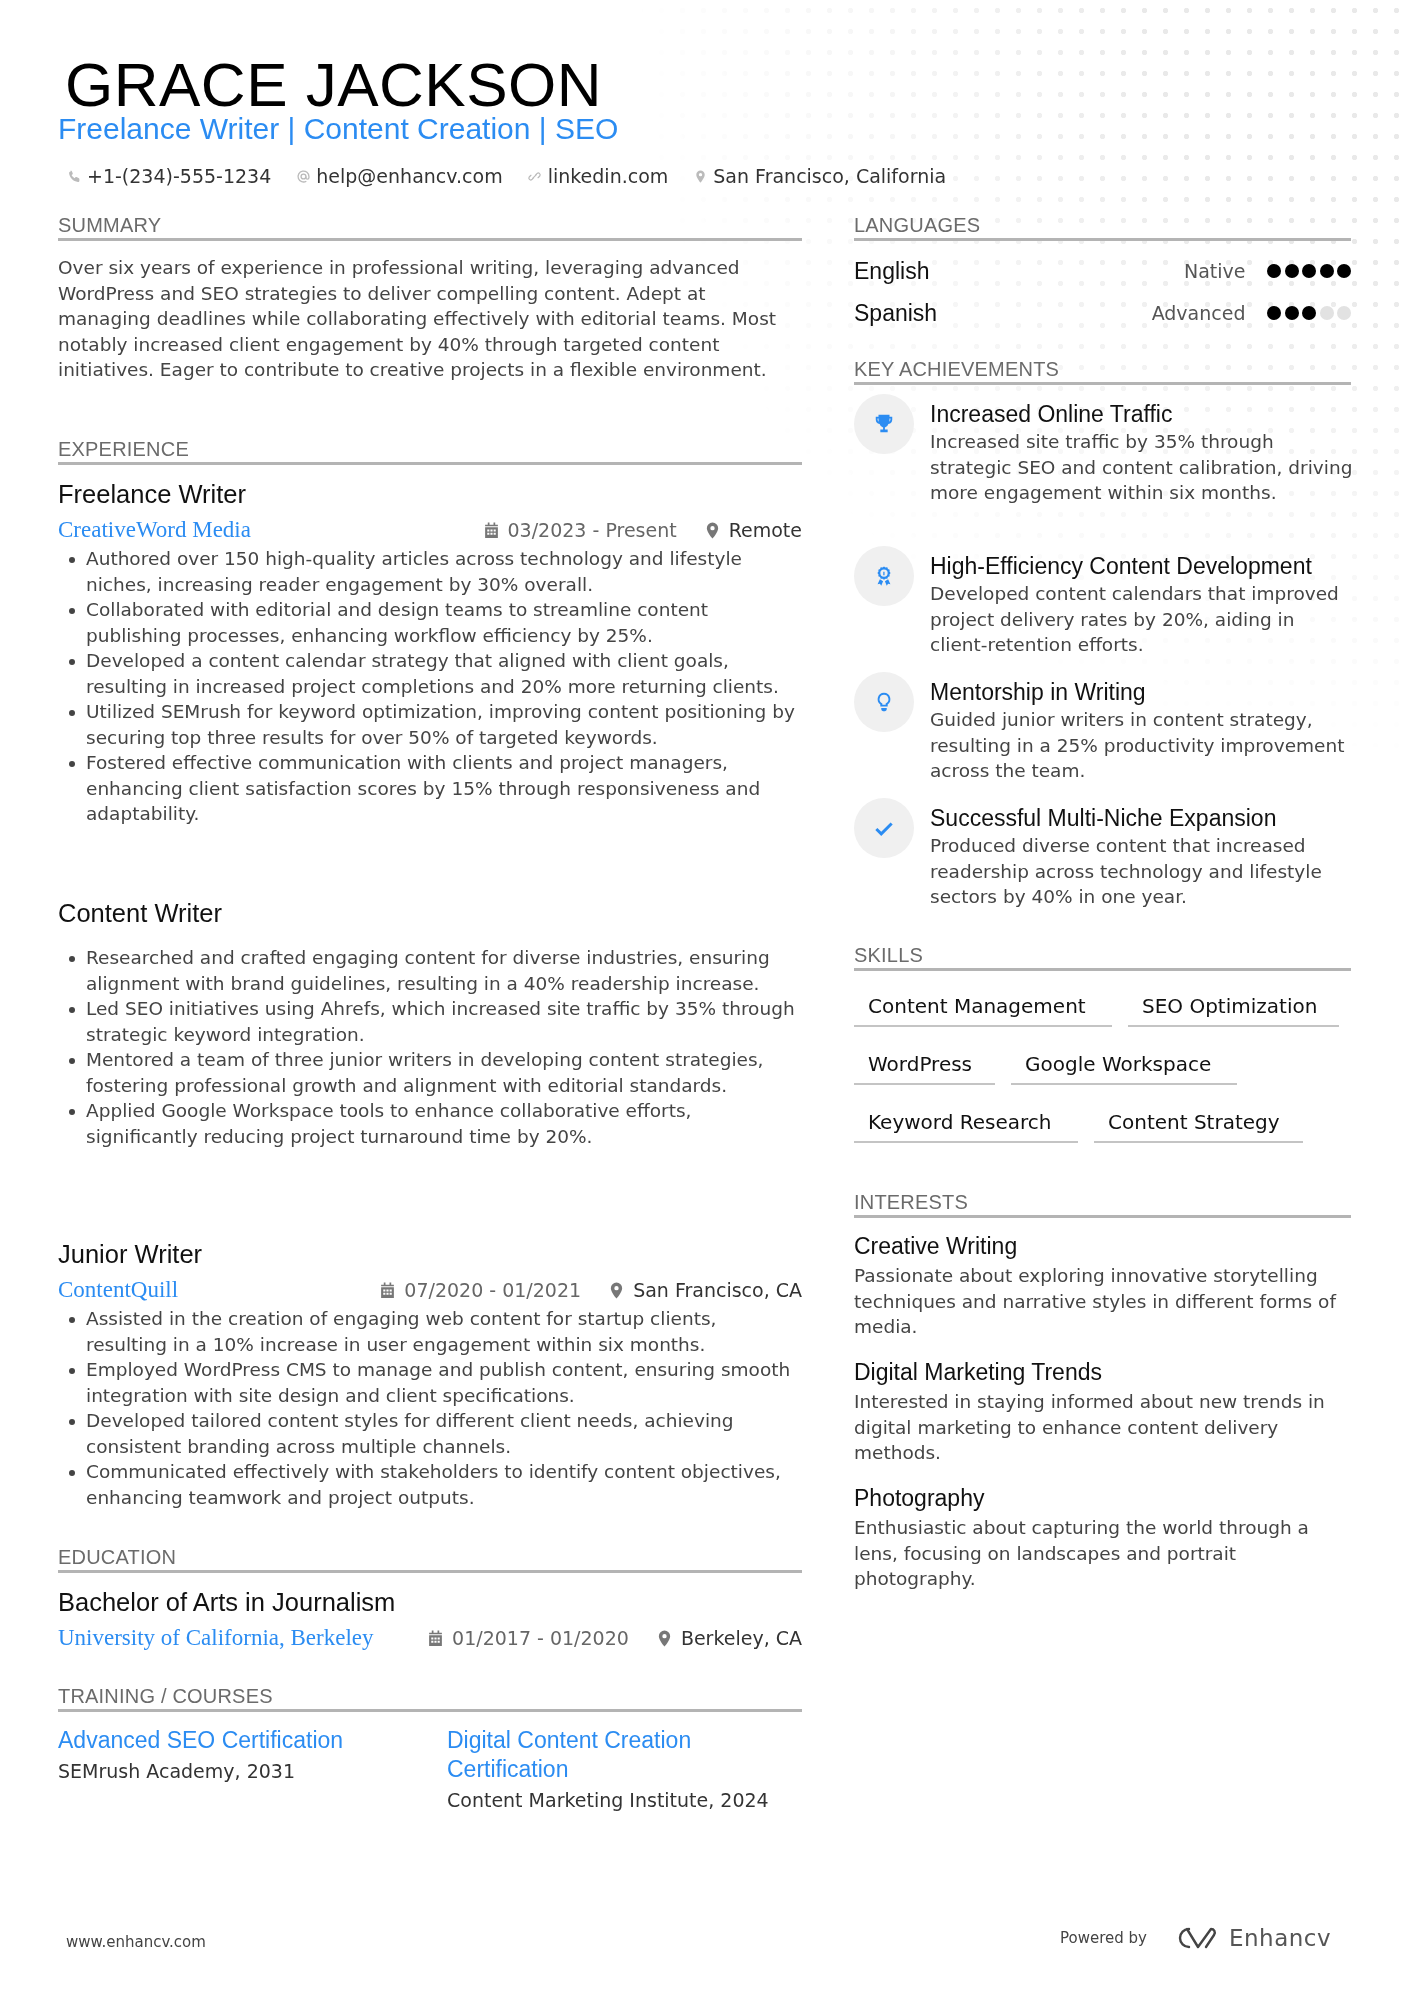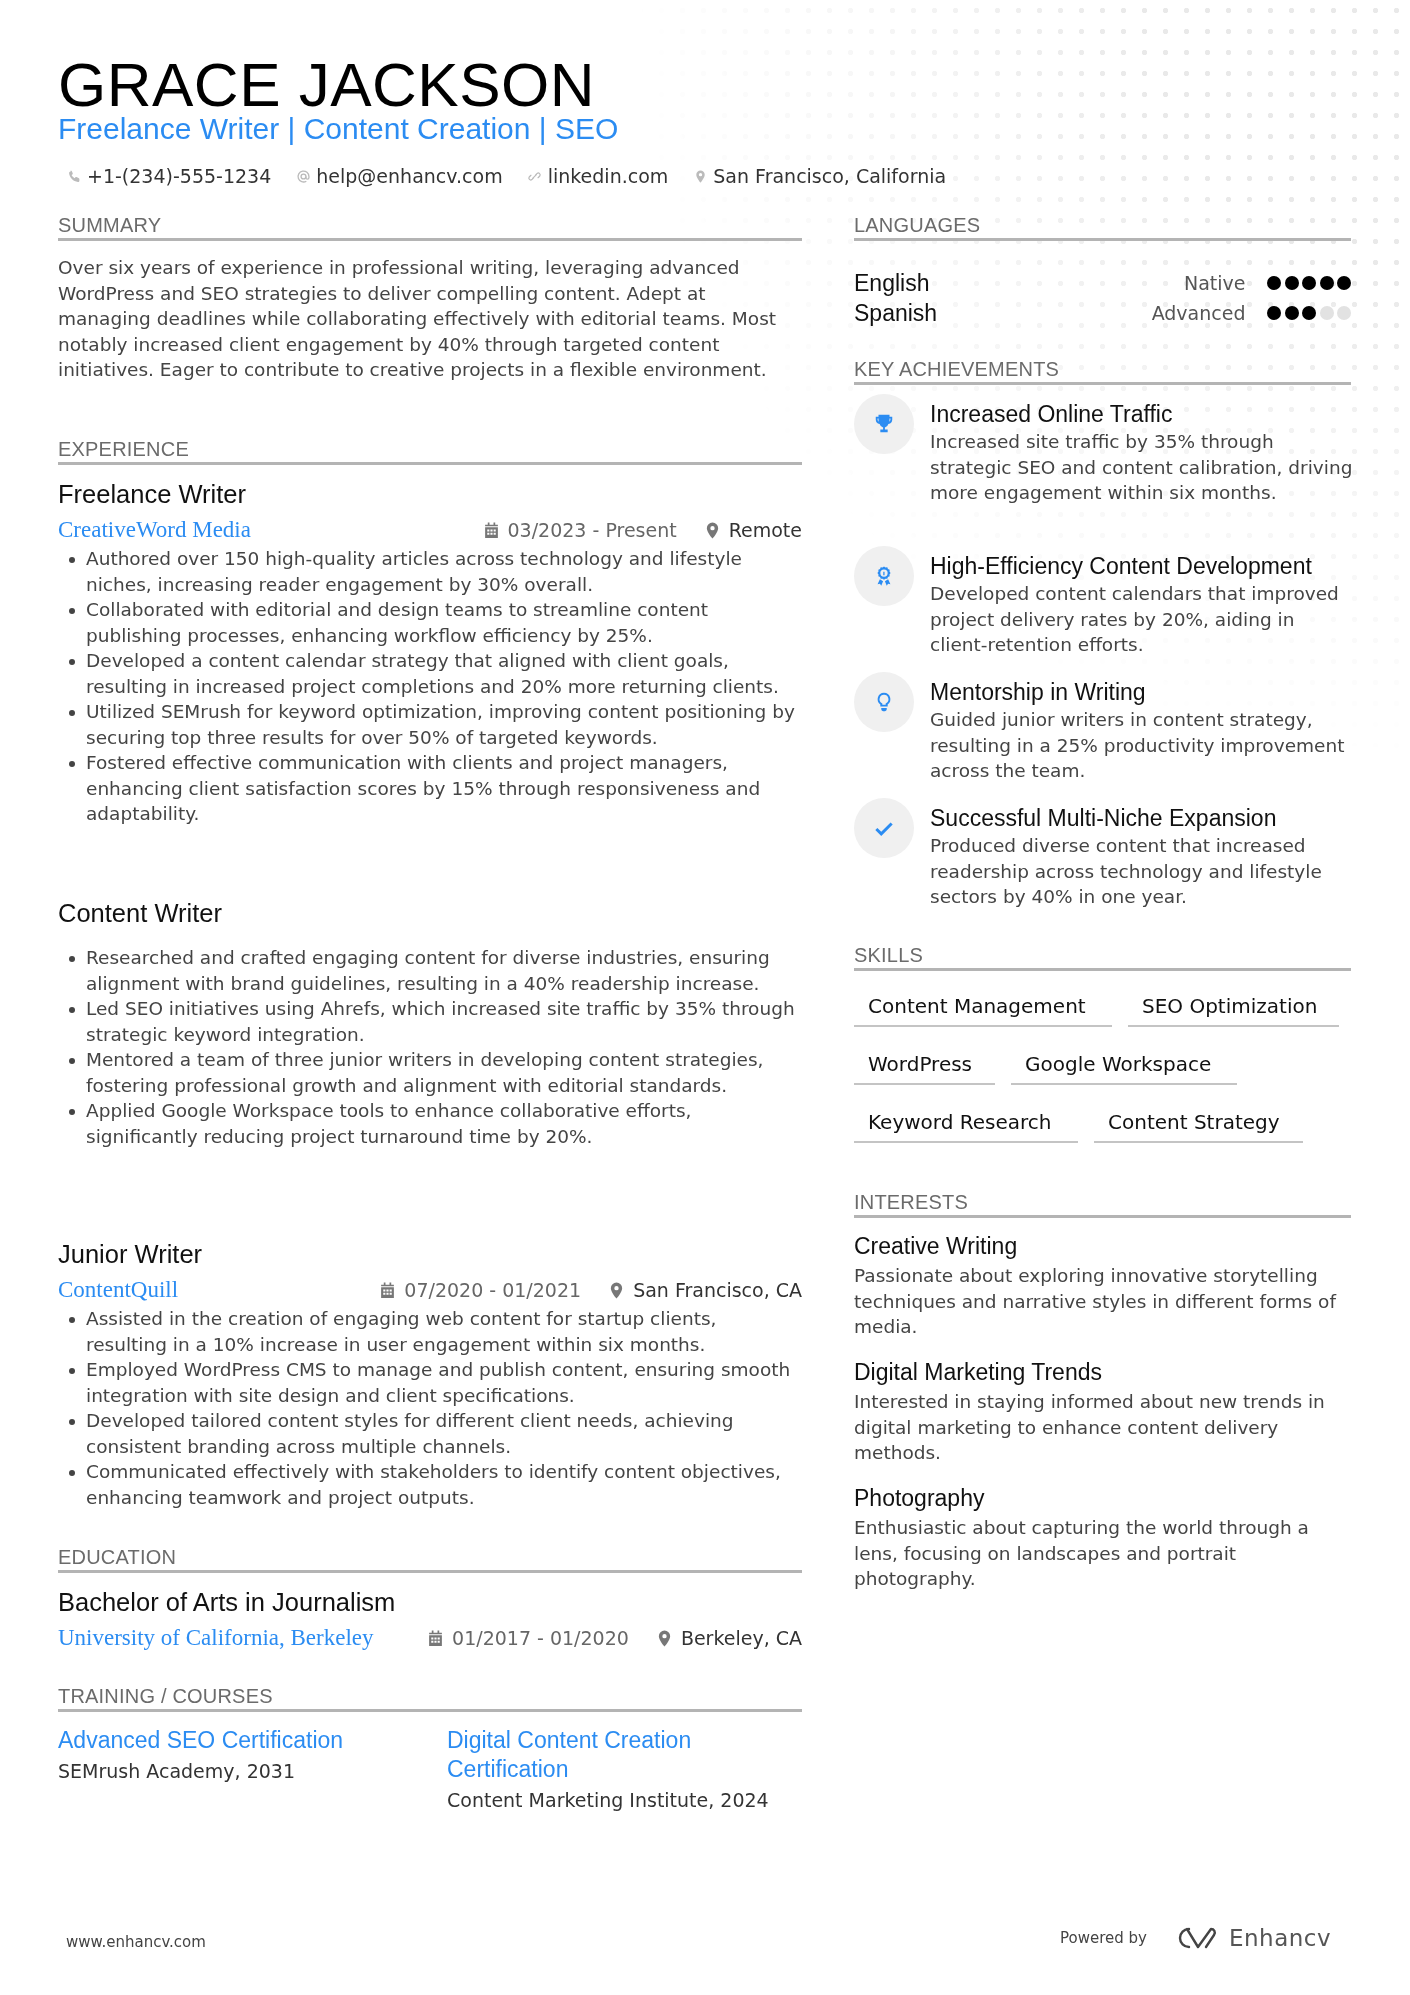--- a/index.html
+++ b/index.html
@@ -10,21 +10,21 @@
     position: absolute; left: 0; top: 0; width: 1410px; height: 1000px; pointer-events: none;
     background-image: radial-gradient(circle, rgba(0,0,0,0.085) 2.4px, transparent 3px);
     background-size: 21px 21px;
     -webkit-mask-image: radial-gradient(ellipse 780px 760px at 1410px 0px, #000 35%, rgba(0,0,0,0.55) 60%, transparent 100%);
     mask-image: radial-gradient(ellipse 780px 760px at 1410px 0px, #000 35%, rgba(0,0,0,0.55) 60%, transparent 100%);
   }
 
   .abs { position: absolute; }
 
   
-  .name { left: 58px; top: 50px; font-family: "Liberation Sans", sans-serif; font-size: 62px; line-height: 70px; color: #000; letter-spacing: 0.5px; white-space: nowrap; }
+  .name { left: 65px; top: 50px; font-family: "Liberation Sans", sans-serif; font-size: 62px; line-height: 70px; color: #000; letter-spacing: 0.5px; white-space: nowrap; }
   .headline { left: 58px; top: 111px; font-family: "Liberation Sans", sans-serif; font-size: 30px; line-height: 36px; color: #2b8cf2; white-space: nowrap; }
   .contacts { left: 66px; top: 163px; height: 26px; display: flex; align-items: center; font-size: 19px; color: #333; white-space: nowrap; }
   .contact { display: flex; align-items: center; margin-right: 24px; }
   .contact .ic { width: 16px; height: 16px; margin-right: 5px; display: inline-flex; align-items: center; justify-content: center; color: #b5b5b5; }
   .contact .ic svg { width: 15px; height: 15px; }
 
   
   .sec-title { font-family: "Liberation Sans", sans-serif; font-size: 20px; color: #6b6b6b; letter-spacing: 0.2px; line-height: 24px; white-space: nowrap; }
   .sec-rule { height: 3px; background: #b4b4b4; }
 
@@ -215,21 +215,21 @@
   <div class="course-t">Advanced SEO Certification</div>
   <div class="course-s" style="margin-top:2px;">SEMrush Academy, 2031</div>
 </div>
 <div class="abs" style="left:447px; top:1726px; width:300px;">
   <div class="course-t">Digital Content Creation Certification</div>
   <div class="course-s" style="margin-top:2px;">Content Marketing Institute, 2024</div>
 </div>
 
 <div class="abs sec-title" style="left:854px; top:213px;">LANGUAGES</div>
 <div class="abs sec-rule" style="left:854px; top:238px; width:497px;"></div>
-<div class="abs lang-row" style="left:854px; top:268px;gap:27px;">
+<div class="abs lang-row" style="left:854px; top:256px;gap:27px;">
   <span class="lang-name">English</span>
   <span class="lang-right">
     <span class="lang-level">Native</span>
     <span class="dot"></span>
     <span class="dot"></span>
     <span class="dot"></span>
     <span class="dot"></span>
     <span class="dot"></span>
   </span>
 </div>

